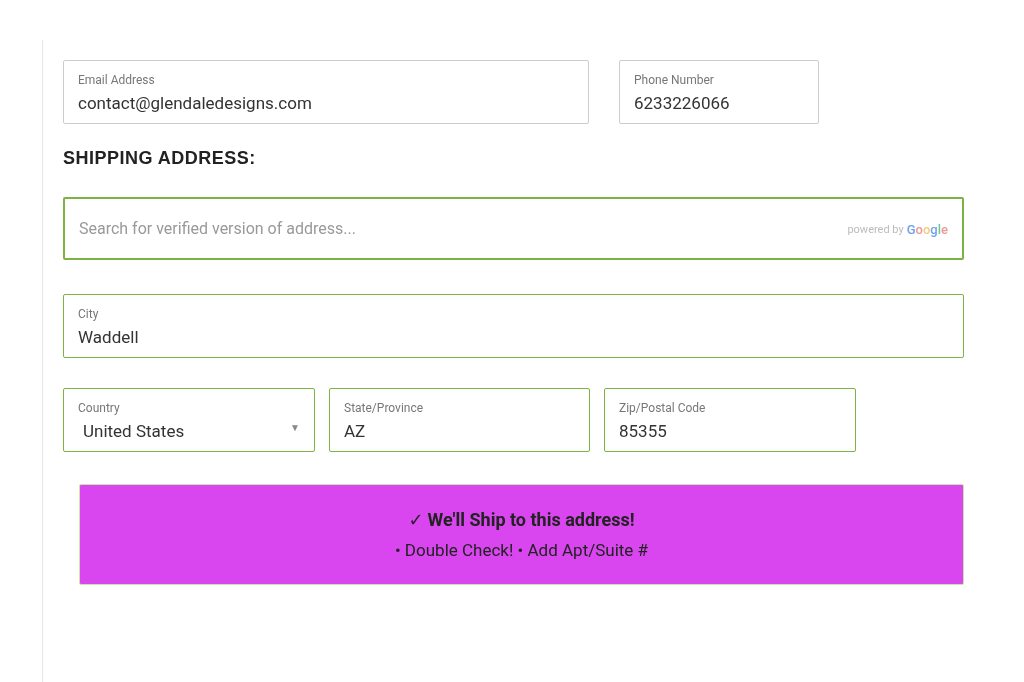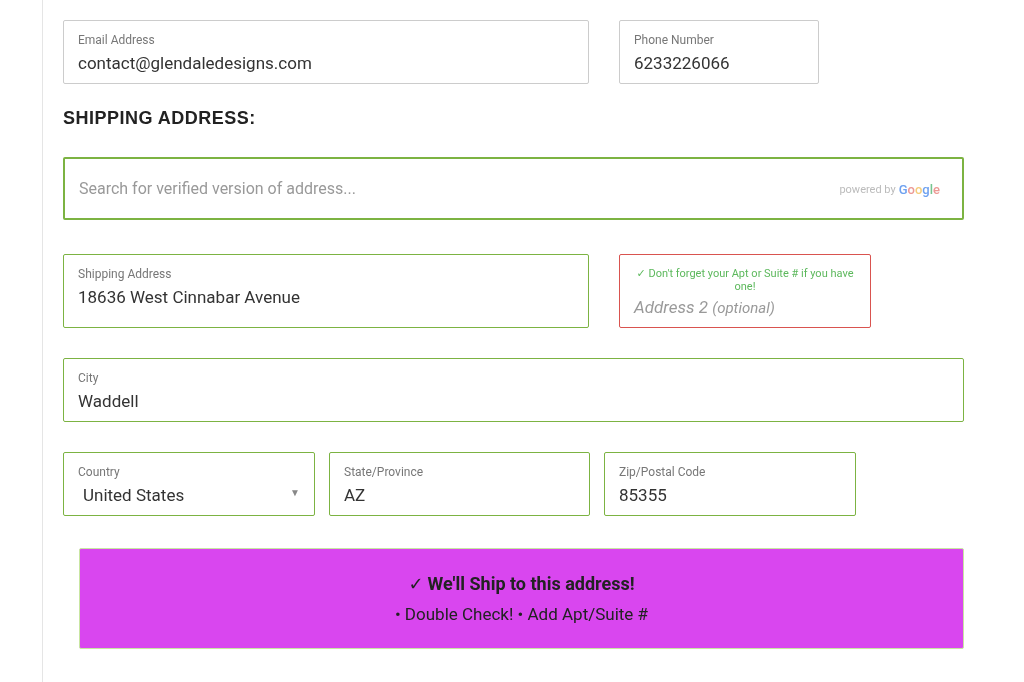--- a/index.html
+++ b/index.html
@@ -18,20 +18,21 @@
     .container {
       border-left: 1px solid #e5e5e5;
       padding-left: 0;
       margin-left: 42px;
       height: 100%;
     }
     .inner {
       padding-left: 20px;
       padding-right: 60px;
       padding-top: 20px;
+      margin-top: 40px;
     }
     .row {
       display: flex;
       gap: 30px;
       margin-bottom: 16px;
     }
     .field {
       position: relative;
       border: 1px solid #ccc;
       border-radius: 2px;
@@ -85,21 +86,21 @@
       font-size: 16px;
       color: #999;
       width: 70%;
       font-family: inherit;
     }
     .search-input::placeholder {
       color: #999;
     }
     .powered-by {
       position: absolute;
-      right: 22px;
+      right: 14px;
       top: 50%;
       transform: translateY(-50%);
       font-size: 11px;
       color: #bbb;
       display: flex;
       align-items: center;
       gap: 3px;
     }
     .google-logo {
       font-size: 13px;
@@ -202,33 +203,20 @@
     <div class="section-title">SHIPPING ADDRESS:</div>
 
     <div class="search-field">
       <input class="search-input" type="text" placeholder="Search for verified version of address..." style="">
       <div class="powered-by">
         <span>powered by</span>
         <span class="google-logo"><span class="g-b">G</span><span class="g-r">o</span><span class="g-y">o</span><span class="g-b">g</span><span class="g-g">l</span><span class="g-r">e</span></span>
       </div>
     </div>
 
-    <div class="addr-row">
-      <div class="field green addr-field">
-        <span class="field-label">Shipping Address</span>
-        <input class="field-input" type="text" value="18636 West Cinnabar Avenue" style="">
-      </div>
-      <div class="field red addr2-field">
-        <div class="addr2-hint">✓ Don't forget your Apt or Suite # if you have one!</div>
-        <div class="addr2-placeholder">
-          <span class="main">Address 2</span>
-          <span class="opt">(optional)</span>
-        </div>
-      </div>
-    </div>
 
     <div class="field green city-field">
       <span class="field-label">City</span>
       <input class="field-input" type="text" value="Waddell" style="">
     </div>
 
     <div class="bottom-row">
       <div class="field green country-field">
         <span class="field-label">Country</span>
         <div class="country-value">United States</div>

